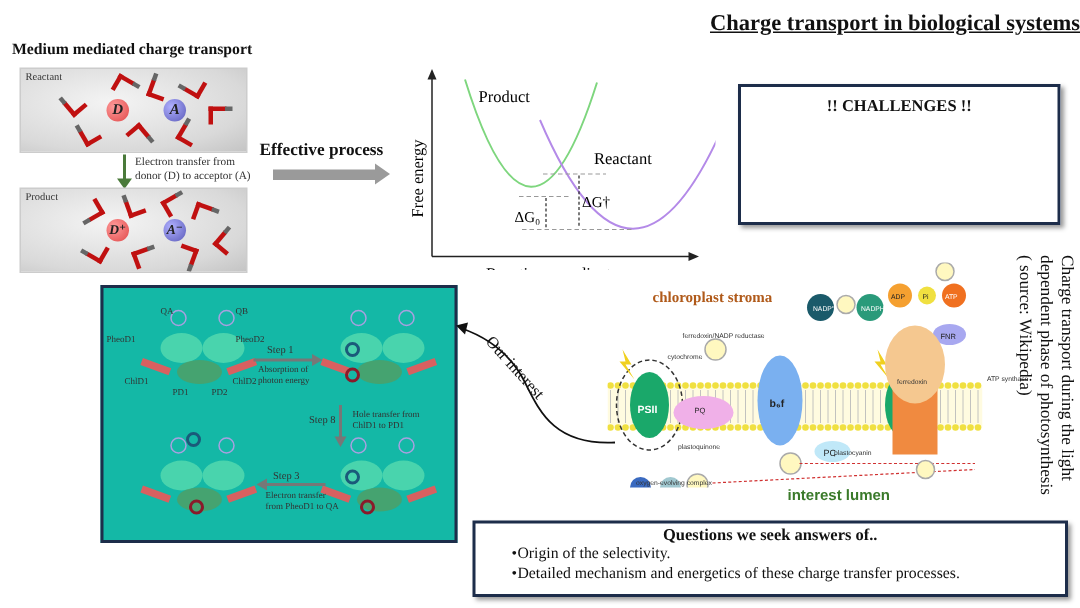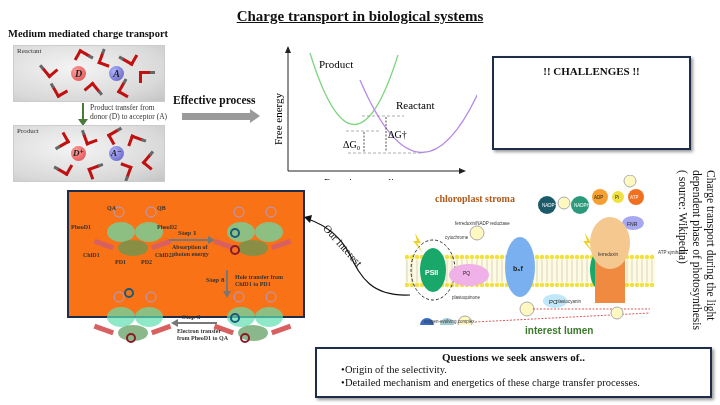--- a/index.html
+++ b/index.html
@@ -1,37 +1,37 @@
 <!DOCTYPE html>
 <html><head>
 <meta charset="utf-8">
 <style>
   html, body { margin:0; padding:0; }
   body { width:720px; height:405px; background:#ffffff; position:relative; overflow:hidden;
          font-family:"Liberation Serif", "DejaVu Serif", serif; color:#111; }
   .abs { position:absolute; }
-  .title { left:0; width:720px; top:8px; text-align:center; font-weight:bold; font-size:15px; text-decoration:underline; }
+  .title { left:0; width:720px; top:8px; text-align:right; font-weight:bold; font-size:15px; text-decoration:underline; }
   .subtitle-left { left:8px; top:28px; font-size:10.5px; font-weight:bold; }
   .mol-panel { left:13px; width:150px; height:55px; background:radial-gradient(ellipse at 40% 40%, #f4f4f4, #d9d9d9 70%, #c4c4c4); border:1px solid #ccc; overflow:hidden; }
   .mol-label { position:absolute; left:3px; top:1px; font-size:7px; color:#333; }
   .atom { position:absolute; width:15px; height:15px; border-radius:50%; font-style:italic; font-weight:bold; font-size:10px; text-align:center; line-height:15px; }
   .atom.d { background:radial-gradient(circle at 35% 35%, #ff9c9c, #e04848); color:#222; }
   .atom.a { background:radial-gradient(circle at 35% 35%, #b0b0ff, #5a5ab8); color:#222; }
   .water { position:absolute; width:9px; height:9px; border-left:3px solid #c01010; border-bottom:3px solid #c01010; }
   .water::after { content:""; position:absolute; left:-3px; top:-4px; width:3px; height:5px; background:#666; }
   .etext { left:90px; top:103px; font-size:7.5px; color:#333; line-height:9px; }
   .down-arrow { left:82px; top:103px; width:2px; height:18px; background:#4a7a3a; }
   .down-arrow::after { content:""; position:absolute; left:-4px; top:16px; border-left:5px solid transparent; border-right:5px solid transparent; border-top:7px solid #4a7a3a; }
   .eff-label { left:173px; top:94px; font-size:11.5px; font-weight:bold; }
   .big-arrow { left:182px; top:113px; width:70px; height:7px; background:#9a9a9a; }
   .big-arrow::after { content:""; position:absolute; left:68px; top:-4px; border-top:7px solid transparent; border-bottom:7px solid transparent; border-left:10px solid #9a9a9a; }
-  .challenge { left:492px; top:56px; width:199px; height:94px; border:2px solid #1d2d4a; box-shadow:2px 2px 3px #999; box-sizing:border-box; text-align:center; }
+  .challenge { left:492px; top:56px; width:215px; height:94px; border:2px solid #1d2d4a; box-shadow:2px 2px 3px #999; box-sizing:border-box; text-align:center; }
   .challenge .h { font-size:11px; font-weight:bold; margin-top:7px; }
   .challenge .b { font-size:13px; line-height:14.5px; margin-top:4px; padding:0 4px; }
-  .mech-box { left:67px; top:190px; width:238px; height:128px; border:2px solid #1d2d4a; background:#f97316; box-sizing:border-box;font-weight:bold; }
+  .mech-box { left:67px; top:190px; width:238px; height:172px; border:2px solid #1d2d4a; background:#14b8a6; box-sizing:border-box; }
   .mech-label { position:absolute; font-size:6px; color:#333; }
   .questions { left:315px; top:347px; width:397px; height:51px; border:2px solid #1d2d4a; box-shadow:2px 2px 3px #999; box-sizing:border-box; }
   .questions .h { text-align:center; font-weight:bold; font-size:11px; margin-top:2px; }
   .questions ul { margin:0; padding:0 0 0 20px; list-style:none; font-size:10.5px; line-height:13px; }
   .questions li::before { content:"•"; position:absolute; left:4px; }
   .questions li { position:relative; padding-left:8px; }
   .vertical-caption { left:660px; top:170px; width:190px; height:58px; transform-origin:0 0; transform:rotate(90deg) translate(0,-58px); font-size:11.5px; line-height:14px; text-align:left; }
   .stroma { font-family:Liberation Serif, serif; left:435px; top:193px; font-size:10px; font-weight:bold; color:#b05a1a; }
   .lumen { font-family:"Liberation Sans", "DejaVu Sans", sans-serif; left:525px; top:325px; font-size:10px; font-weight:bold; color:#3a7a2a; }
   .our-interest { left:330px; top:222px; font-size:11px; transform:rotate(48deg); transform-origin:0 0; }
@@ -53,21 +53,21 @@
   <div class="water" style="left:85px;top:8px;transform:rotate(20deg);"></div>
   <div class="water" style="left:110px;top:6px;transform:rotate(-60deg);"></div>
   <div class="water" style="left:40px;top:38px;transform:rotate(-30deg);"></div>
   <div class="water" style="left:72px;top:38px;transform:rotate(140deg);"></div>
   <div class="water" style="left:105px;top:38px;transform:rotate(30deg);"></div>
   <div class="water" style="left:125px;top:25px;transform:rotate(90deg);"></div>
 </div>
 
 <div class="abs down-arrow"></div>
 <div class="abs etext">
-  <div>Product transfer from</div>
+  <div>Electron transfer from</div>
   <div>donor (D) to acceptor (A)</div>
 </div>
 
 <div class="abs mol-panel" style="top:125px;">
   <span class="mol-label">Product</span>
   <div class="atom d" style="left:57px;top:20px;font-size:9px;">D⁺</div>
   <div class="atom a" style="left:95px;top:20px;font-size:9px;">A⁻</div>
   <div class="water" style="left:42px;top:8px;transform:rotate(-120deg);"></div>
   <div class="water" style="left:70px;top:6px;transform:rotate(-20deg);"></div>
   <div class="water" style="left:95px;top:5px;transform:rotate(60deg);"></div>

